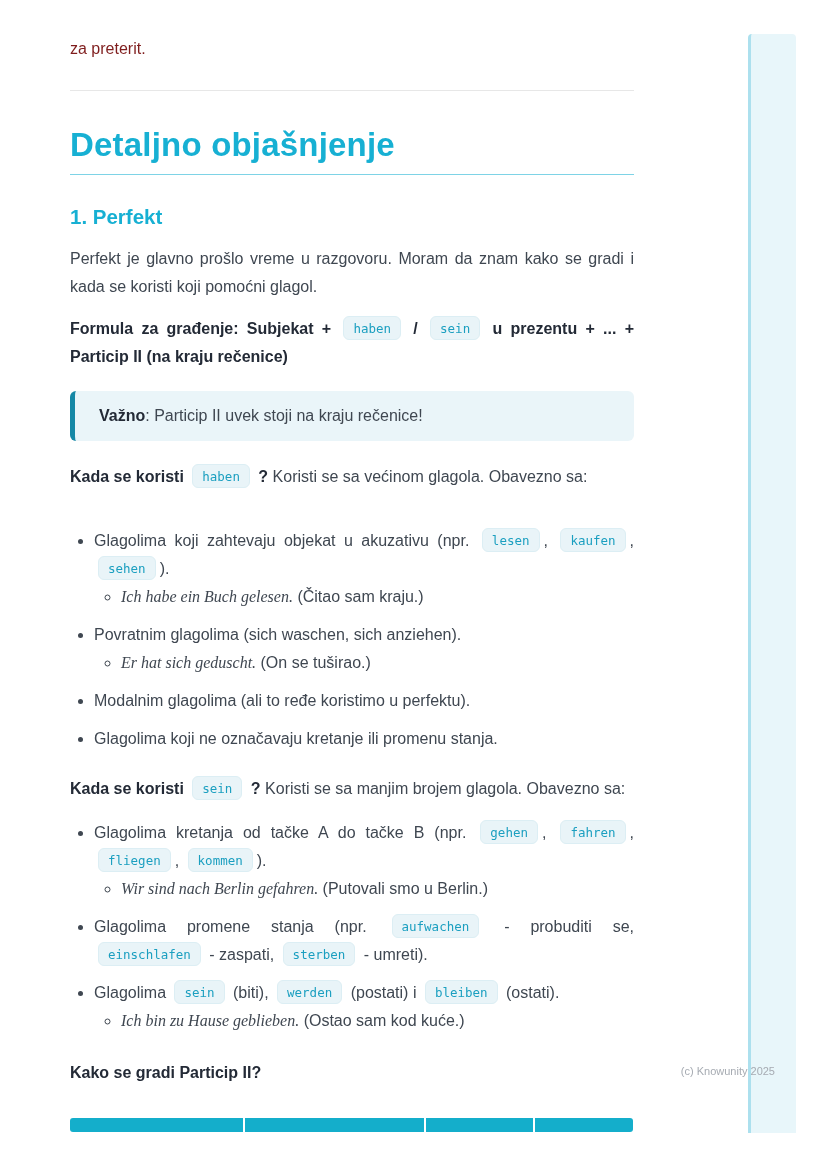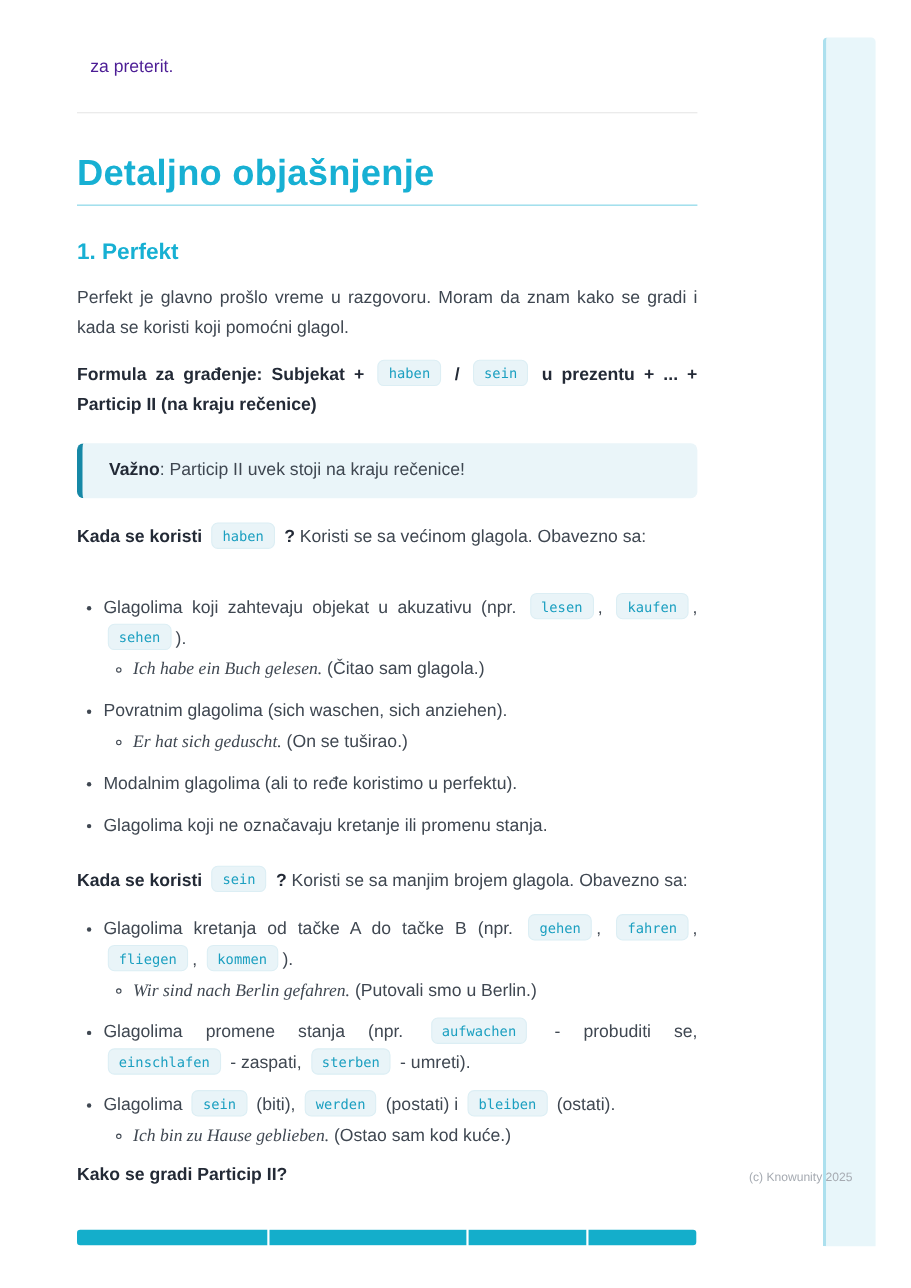--- a/index.html
+++ b/index.html
@@ -4,21 +4,21 @@
 <style>
   html,body{margin:0;padding:0;}
   body{
     width:828px;height:1171px;background:#ffffff;position:relative;overflow:hidden;
     font-family:"Liberation Sans","DejaVu Sans",sans-serif;
     color:#3F4751;
   }
   .page{position:relative;width:828px;height:1171px;background:#fff;}
   .content{position:relative;margin-left:70px;width:564px;padding-top:38px;z-index:2;}
 
-  .intro-line{margin:12px;font-size:16px;line-height:22px;color:#4c1d95;}
+  .intro-line{margin:0;font-size:16px;line-height:22px;color:#7f1d1d;}
   hr.divider{border:none;border-top:1px solid #E7E7E7;margin:30px 0 0 0;}
 
   h1.main-heading{
     margin:36px 0 0 0;font-size:33px;line-height:36px;font-weight:700;
     color:#17B0D3;padding-bottom:11px;border-bottom:1.5px solid #7ED3E6;
     letter-spacing:.2px;
   }
   h2.section-heading{
     margin:30px 0 0 0;font-size:20.5px;line-height:24px;font-weight:700;color:#17B0D3;
   }
@@ -42,21 +42,21 @@
   }
 
   ul.bullets{margin:8px 0 0 0;padding:0 0 0 24px;list-style:disc;}
   ul.bullets.gap-top{margin-top:16px;}
   ul.bullets.gap-bottom{margin-bottom:14px;margin-top:36px;}
   ul.bullets > li{font-size:16px;line-height:28px;margin:0 0 10px 0;text-align:justify;}
   ul.bullets > li:last-child{margin-bottom:0;}
   ul.sub{margin:0;padding:0 0 0 27px;list-style:circle;}
   ul.sub > li{font-size:16px;line-height:28px;margin:0;text-align:left;}
 
-  p.closing-heading{margin:8px 0 0 0;font-size:16px;line-height:28px;font-weight:700;color:#232A36;}
+  p.closing-heading{margin:24px 0 0 0;font-size:16px;line-height:28px;font-weight:700;color:#232A36;}
 
   .side-strip{
     position:absolute;left:748px;top:34px;width:45px;height:1099px;
     background:#E8F6FA;border-left:3px solid #ACE0EE;border-radius:4px 4px 0 0;z-index:1;
   }
   .footer-credit{
     position:absolute;top:1064px;right:53px;font-size:11px;line-height:14px;
     color:#A6ABB2;z-index:3;
   }
   .bottom-bar{
@@ -92,21 +92,21 @@
     <div class="info-box">
       <span><span class="b">Važno</span><span>: Particip II uvek stoji na kraju rečenice!</span></span>
     </div>
 
     <p class="lead"><span class="b">Kada se koristi </span><span class="code">haben</span><span class="b"> ?</span><span> Koristi se sa većinom glagola. Obavezno sa:</span></p>
 
     <ul class="bullets gap-top gap-bottom">
       <li>
         <span><span>Glagolima koji zahtevaju objekat u akuzativu (npr. </span><span class="code">lesen</span><span>, </span><span class="code">kaufen</span><span>, </span><span class="code">sehen</span><span>).</span></span>
         <ul class="sub">
-          <li><span class="i">Ich habe ein Buch gelesen.</span><span> (Čitao sam glagola.)</span></li>
+          <li><span class="i">Ich habe ein Buch gelesen.</span><span> (Čitao sam kraju.)</span></li>
         </ul>
       </li>
       <li>
         <span><span>Povratnim glagolima (sich waschen, sich anziehen).</span></span>
         <ul class="sub">
           <li><span class="i">Er hat sich geduscht.</span><span> (On se tuširao.)</span></li>
         </ul>
       </li>
       <li>
         <span><span>Modalnim glagolima (ali to ređe koristimo u perfektu).</span></span>

